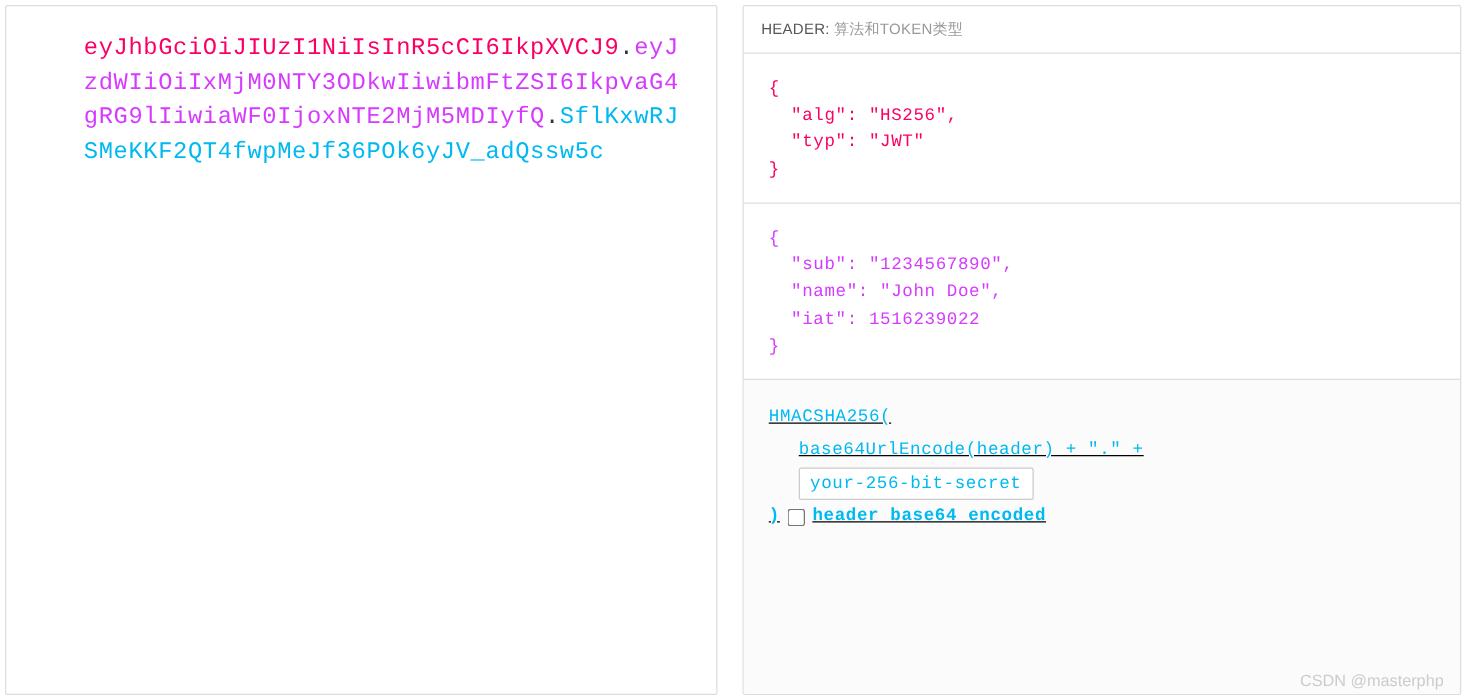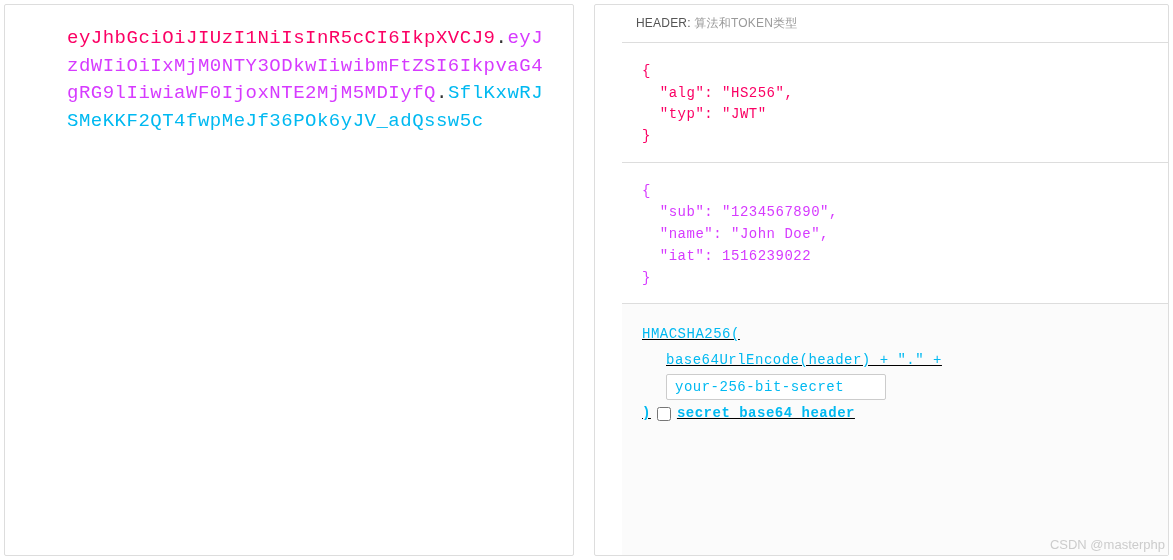--- a/index.html
+++ b/index.html
@@ -36,21 +36,20 @@
     .token-signature { color: #00b9f1; }
     .token-dot { color: #333; }
 
     .panel-right {
       flex: 1;
       display: flex;
       flex-direction: column;
       border: 1px solid #ddd;
       border-radius: 2px;
       background: #fff;
-      padding-left: 27px;
     }
     .section-title {
       font-size: 12px;
       color: #555;
       padding: 10px 14px;
       border-bottom: 1px solid #ddd;
       letter-spacing: 0.2px;
     }
     .section-title .sub {
       color: #999;
@@ -89,40 +88,40 @@
       padding-left: 24px;
     }
     .secret-input {
       font-family: "SFMono-Regular", Consolas, "Liberation Mono", Menlo, monospace;
       font-size: 14px;
       border: 1px solid #ccc;
       border-radius: 2px;
       padding: 4px 8px;
       color: #00b9f1;
       background: #fff;
-      width: 220px;
+      width: 188px;
       letter-spacing: 0.5px;
     }
     .checkbox-row {
       display: flex;
       align-items: center;
       gap: 6px;
       color: #00b9f1;
       font-family: "SFMono-Regular", Consolas, "Liberation Mono", Menlo, monospace;
       font-size: 14px;
       font-weight: bold;
       letter-spacing: 0.5px;
     }
     .checkbox-row input[type="checkbox"] {
       width: 14px;
       height: 14px;
     }
     .watermark {
       position: absolute;
-      right: 8px;
+      right: 18px;
       bottom: 8px;
       color: #ccc;
       font-size: 13px;
       font-family: sans-serif;
       margin-top: 30px;
     }
   </style>
 </head>
 <body>
 
@@ -155,19 +154,19 @@
 
   <div class="verify-body">
     <div class="verify-line">HMACSHA256(</div>
     <div class="verify-line verify-indent">base64UrlEncode(header) + "." +</div>
     <div class="verify-line verify-indent">
       <input type="text" class="secret-input" value="your-256-bit-secret" style="">
     </div>
     <div class="verify-line checkbox-row">
       <span>)</span>
       <input type="checkbox" style="">
-      <span>secret base64 header</span>
+      <span>header base64 encoded</span>
     </div>
   </div>
 
 </div>
 
 <div class="watermark">CSDN @masterphp</div>
 
 </body></html>

